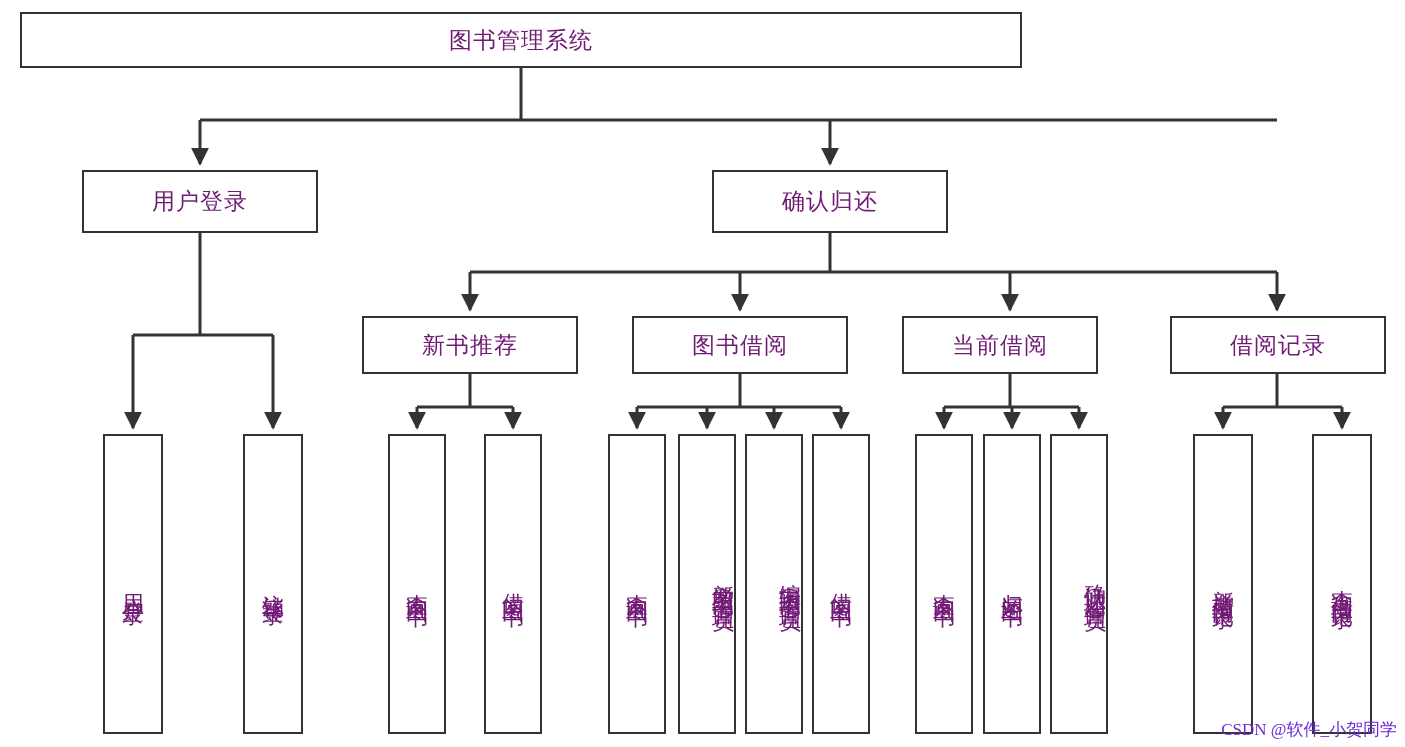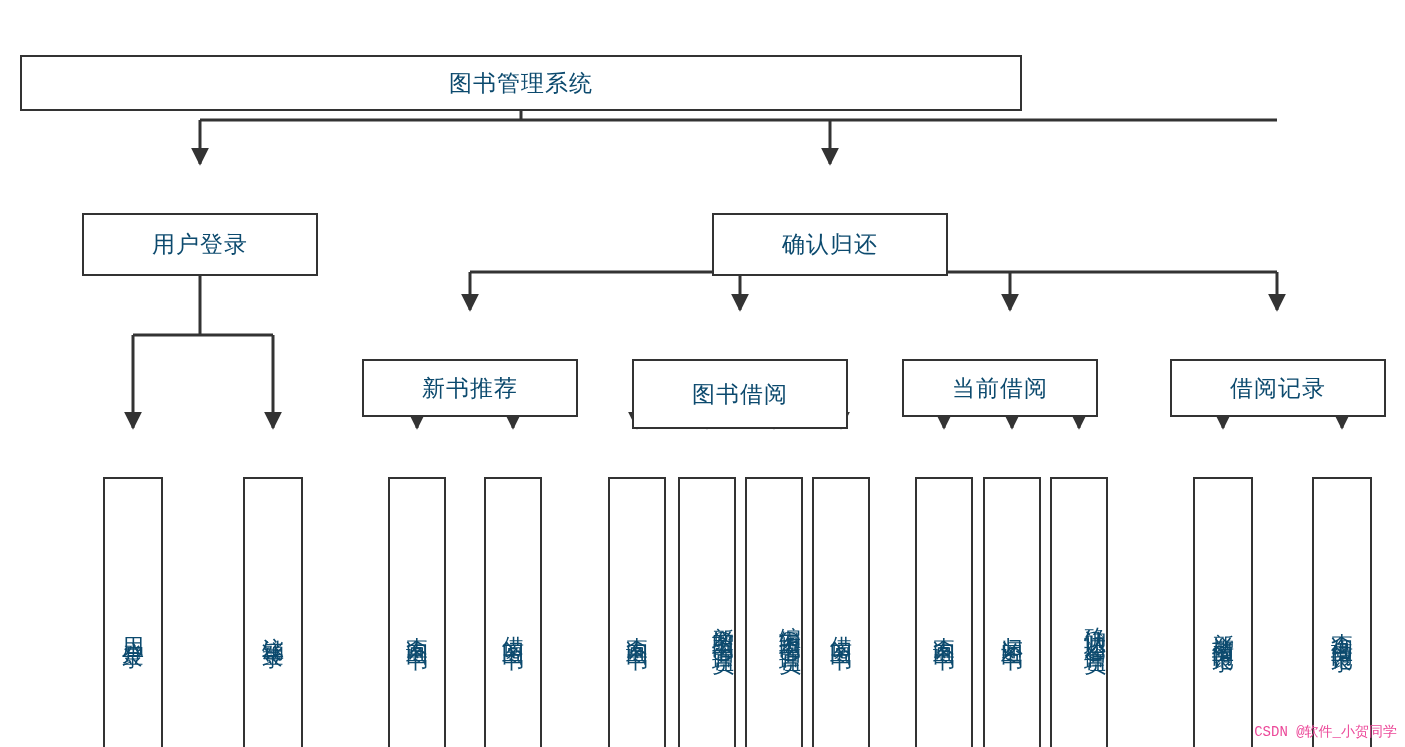--- a/index.html
+++ b/index.html
@@ -7,34 +7,33 @@
     width:1405px;height:747px;background:#ffffff;
     font-family:"Liberation Sans","DejaVu Sans",sans-serif;
     position:relative;overflow:hidden;
   }
   #canvas{position:absolute;left:0;top:0;width:1405px;height:747px;}
   svg#wires{position:absolute;left:0;top:0;width:1405px;height:747px;pointer-events:none;}
   .node{
     position:absolute;box-sizing:border-box;
     border:2px solid #333333;background:#ffffff;
     display:flex;align-items:center;justify-content:center;
-    color:#0c4a6e;
-    margin-top:43px;
+    color:#701a75;
   }
   .node.h{font-size:23px;letter-spacing:1px;}
   .node.v{
     writing-mode:vertical-rl;text-orientation:upright;
     font-size:22px;letter-spacing:4px;line-height:1;
     padding:6px 0;white-space:nowrap;
   }
   .node.v.tall{align-items:flex-start;}
   .watermark{
     position:absolute;right:8px;bottom:6px;
-    font-size:14px;color:#ec4899;white-space:nowrap;
-    font-family:Liberation Mono, monospace;
+    font-size:17px;color:#6d28d9;white-space:nowrap;
+    font-family:Liberation Serif, serif;
   }
 </style>
 </head>
 <body>
 
 <div id="canvas">
 
   <svg id="wires" viewBox="0 0 1405 747" xmlns="http://www.w3.org/2000/svg">
     <defs>
       <marker id="arw" viewBox="0 0 10 10" refX="9" refY="5" markerWidth="6" markerHeight="6" orient="auto-start-reverse">
@@ -84,21 +83,21 @@
       <path d="M1342,407 L1342,428" marker-end="url(#arw)"></path>
     </g>
   </svg>
 
   <div class="node h" style="left:20px;top:12px;width:1002px;height:56px;">图书管理系统</div>
 
   <div class="node h" style="left:82px;top:170px;width:236px;height:63px;">用户登录</div>
   <div class="node h" style="left:712px;top:170px;width:236px;height:63px;">确认归还</div>
 
   <div class="node h" style="left:362px;top:316px;width:216px;height:58px;">新书推荐</div>
-  <div class="node h" style="left:632px;top:316px;width:216px;height:70px;">图书借阅</div>
+  <div class="node h" style="left:632px;top:316px;width:216px;height:58px;">图书借阅</div>
   <div class="node h" style="left:902px;top:316px;width:196px;height:58px;">当前借阅</div>
   <div class="node h" style="left:1170px;top:316px;width:216px;height:58px;">借阅记录</div>
 
   <div class="node v" style="left:103px;top:434px;width:60px;height:300px;">用户登录</div>
   <div class="node v" style="left:243px;top:434px;width:60px;height:300px;">注销登录</div>
 
   <div class="node v" style="left:388px;top:434px;width:58px;height:300px;">查询图书</div>
   <div class="node v" style="left:484px;top:434px;width:58px;height:300px;">借阅图书</div>
 
   <div class="node v" style="left:608px;top:434px;width:58px;height:300px;">查询图书</div>

